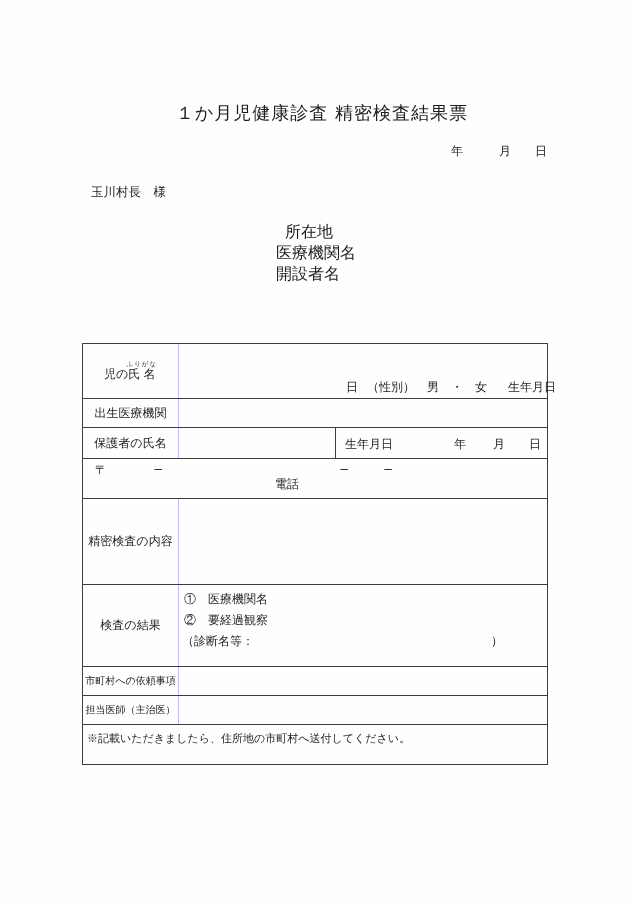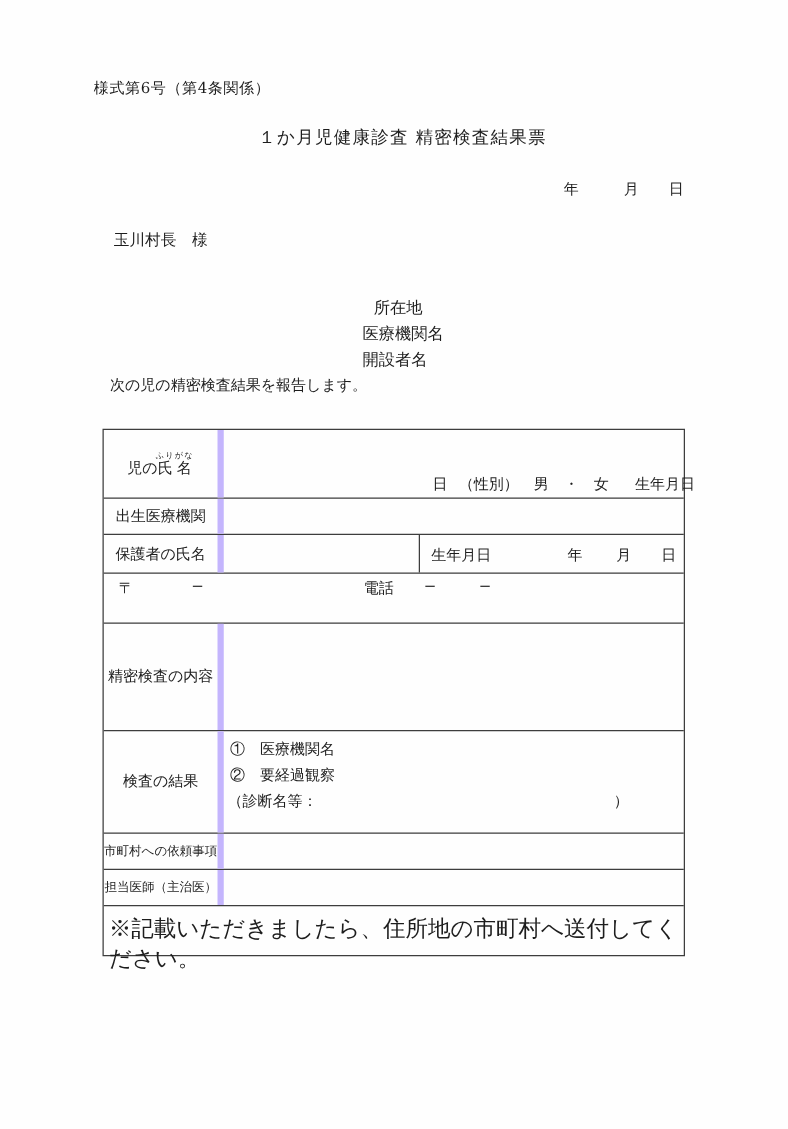--- a/index.html
+++ b/index.html
@@ -9,42 +9,42 @@
     -webkit-font-smoothing:antialiased;
   }
   .page{
     position:relative;
     width:630px;height:903px;
     background:#fefefe;
     overflow:hidden;
   }
   
   .form-number{position:absolute;left:75px;top:62px;font-size:12px;letter-spacing:0.5px;}
-  .doc-title{position:absolute;left:0;top:101px;width:630px;text-align:center;font-size:14px;letter-spacing:1px;text-indent:14px;}
+  .doc-title{position:absolute;left:0;top:101px;width:630px;text-align:center;font-size:18px;letter-spacing:1px;text-indent:14px;}
   .date-line{position:absolute;left:0;top:143px;width:630px;height:16px;font-size:12px;}
   .date-line .yr{position:absolute;left:451px;}
   .date-line .mo{position:absolute;left:499px;}
   .date-line .dy{position:absolute;left:535px;}
   .addressee{position:absolute;left:91px;top:184px;font-size:12.5px;}
-  .sender{position:absolute;left:290px;top:221px;font-size:13px;line-height:21px;margin-top:15px;}
+  .sender{position:absolute;left:276px;top:221px;font-size:16px;line-height:21px;}
   .sender .indent1{padding-left:9px;}
   .intro{position:absolute;left:88px;top:300px;font-size:12px;}
 
   
   .form-table{
     position:absolute;left:82px;top:343px;
     width:464px;
     border:1px solid #3d3d3d;
     font-size:12px;
   }
   .row{display:flex;border-top:1px solid #3d3d3d;box-sizing:border-box;}
   .row.first{border-top:none;}
   .cell-label{
     width:96px;flex:0 0 96px;
-    border-right:5px solid #c4b5fd;
+    border-right:1px solid #c4b5fd;
     display:flex;align-items:center;justify-content:center;
     text-align:center;box-sizing:border-box;
   }
   .cell-content{flex:1;position:relative;box-sizing:border-box;}
 
   .h-r1{height:54px;}
   .h-r2{height:29px;}
   .h-r3{height:31px;}
   .h-r4{height:40px;}
   .h-r5{height:86px;}
@@ -72,58 +72,56 @@
   .g-right span{position:absolute;top:8px;}
   .g-right .birth-label{left:9px;}
   .g-right .yr{left:118px;}
   .g-right .mo{left:157px;}
   .g-right .dy{right:6px;}
 
   
   .addr-content span{position:absolute;top:3px;}
   .addr-content .postal{left:12px;}
   .addr-content .dash1{left:70px;}
-  .addr-content .phone{left:208px;}
+  .addr-content .phone{left:192px;margin-top:14px;}
   .addr-content .dash2{left:256px;}
   .addr-content .dash3{left:300px;}
 
   
   .result-content{padding-top:4px;}
   .result-line{height:21px;line-height:21px;padding-left:5px;white-space:pre;}
   .diag-line{position:relative;height:21px;line-height:21px;padding-left:3px;}
   .diag-close{position:absolute;left:312px;top:0;}
 
   .small-label{font-size:10px;letter-spacing:0;}
   .remarks-cell{padding:8px 0 0 13px;box-sizing:border-box;}
-  .footer-cell{padding:6px 0 0 4px;box-sizing:border-box;font-size:18px;}
+  .footer-cell{padding:6px 0 0 4px;box-sizing:border-box;font-size:11px;}
 </style>
 </head>
 <body>
 
 <div class="page">
 
-  <div class="form-number">様式第6号（第4条関係）</div>
 
   <div class="doc-title">１か月児健康診査 精密検査結果票</div>
 
   <div class="date-line">
     <span class="yr">年</span>
     <span class="mo">月</span>
     <span class="dy">日</span>
   </div>
 
   <div class="addressee">玉川村長　様</div>
 
   <div class="sender">
     <div class="indent1">所在地</div>
     <div>医療機関名</div>
     <div>開設者名</div>
   </div>
 
-  <div class="intro">次の児の精密検査結果を報告します。</div>
 
   <div class="form-table">
 
     <div class="row first h-r1">
       <div class="cell-label">
         <span><span>児の</span><ruby><span>氏名</span><rt>ふりがな</rt></ruby></span>
       </div>
       <div class="cell-content r1-content">
         <div class="r1-top"></div>
         <div class="r1-bottom">

